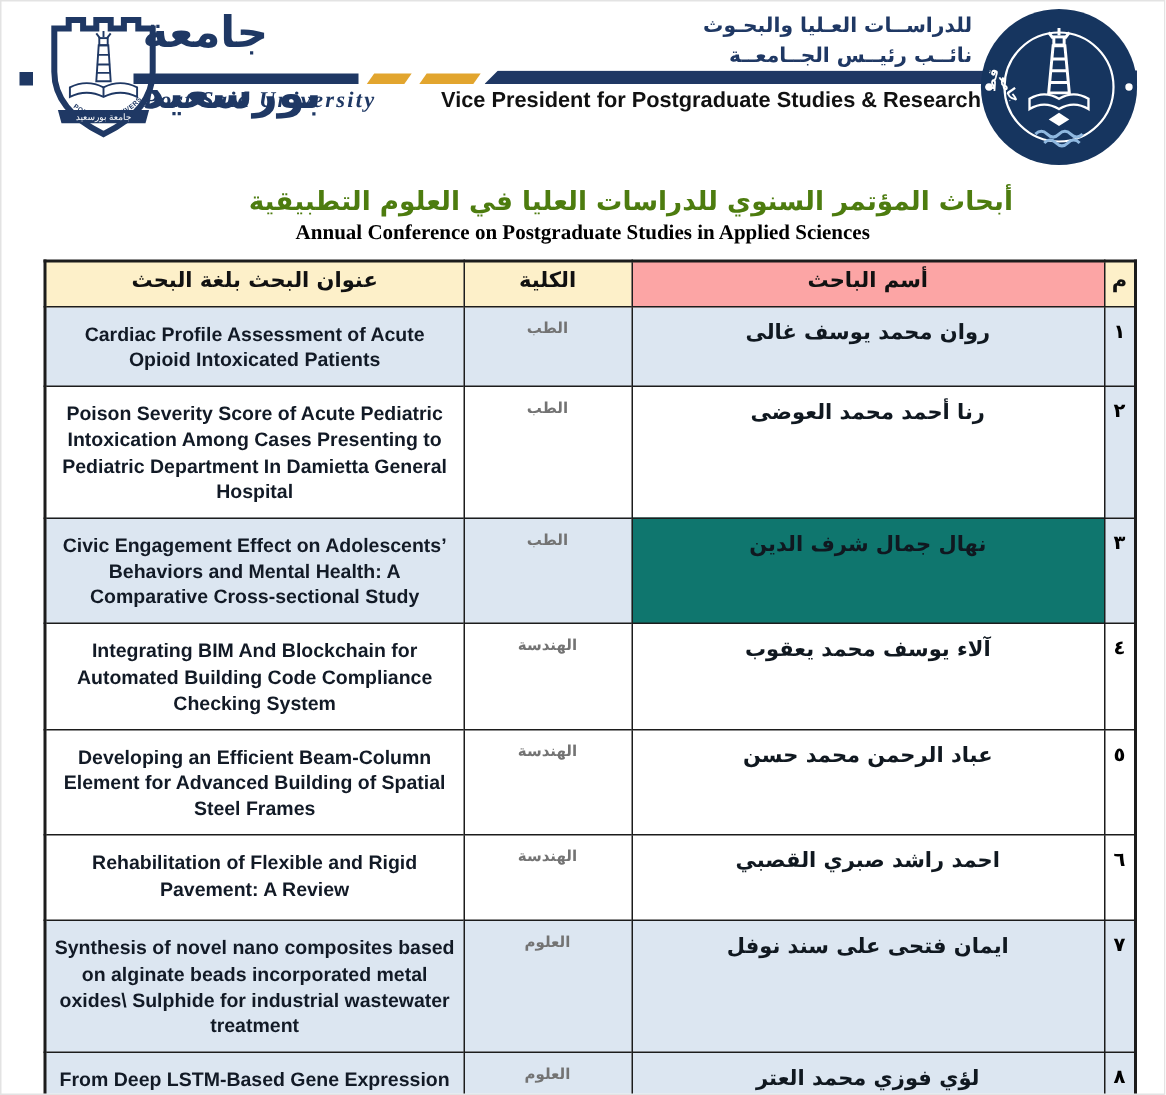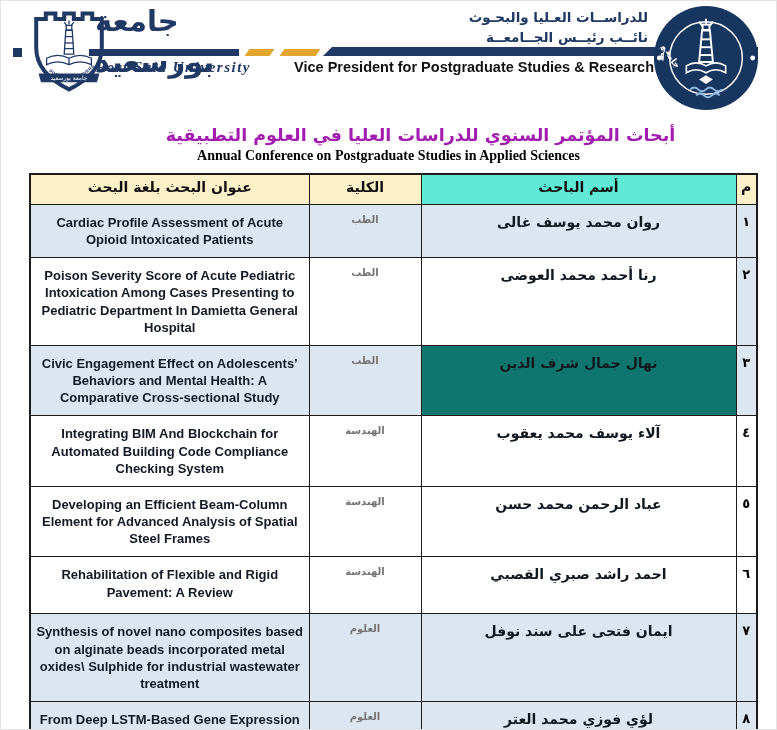--- a/index.html
+++ b/index.html
@@ -35,21 +35,21 @@
     font-family:"DejaVu Sans",sans-serif;
   }
   .office-en{
     position:absolute;right:122px;top:58px;color:#111111;
     font-size:14.5px;font-weight:bold;white-space:nowrap;margin-left:32px;
   }
   .sector-logo{position:absolute;left:650px;top:2px;width:110px;height:110px;z-index:2;}
   
   .doc-title{margin-top:20px;text-align:center;}
   .title-ar{
-    direction:rtl;padding-left:64px;color:#a21caf;font-weight:bold;font-size:17.5px;
+    direction:rtl;padding-left:64px;color:#4d7c0f;font-weight:bold;font-size:17.5px;
     font-family:"DejaVu Sans",sans-serif;
   }
   .title-en{
     margin-top:3px;color:#000;font-weight:bold;font-size:14px;
     font-family:"Liberation Serif","DejaVu Serif",serif;
   }
   
   table.conf{
     border-collapse:collapse;margin:9px 0 0 28px;width:727px;
     border:2px solid #1c1c1c;table-layout:fixed;
@@ -167,21 +167,21 @@
   <table class="conf" dir="rtl">
     <colgroup>
       <col style="width:21px">
         <col style="width:315px">
         <col style="width:112px">
         <col style="width:279px">
     </colgroup>
     <thead>
       <tr>
         <th style="background: rgb(253, 240, 201);">م</th>
-        <th style="background: #5eead4;">أسم الباحث</th>
+        <th style="background: #fca5a5;">أسم الباحث</th>
         <th style="background: rgb(253, 240, 201);">الكلية</th>
         <th style="background: rgb(253, 240, 201);">عنوان البحث بلغة البحث</th>
       </tr>
     </thead>
     <tbody id="tbl-body">
         <tr>
           <td class="c-num" style="background: rgb(220, 230, 241);">١</td>
           <td class="c-res" style="background: rgb(220, 230, 241);">روان محمد يوسف غالى</td>
           <td class="c-col" style="background: rgb(220, 230, 241);">الطب</td>
           <td class="c-title" dir="ltr" style="background: rgb(220, 230, 241);">Cardiac Profile Assessment of Acute Opioid Intoxicated Patients</td>
@@ -201,21 +201,21 @@
         <tr>
           <td class="c-num">٤</td>
           <td class="c-res">آلاء يوسف محمد يعقوب</td>
           <td class="c-col">الهندسة</td>
           <td class="c-title" dir="ltr">Integrating BIM And Blockchain for Automated Building Code Compliance Checking System</td>
         </tr>
         <tr>
           <td class="c-num">٥</td>
           <td class="c-res">عباد الرحمن محمد حسن</td>
           <td class="c-col">الهندسة</td>
-          <td class="c-title" dir="ltr">Developing an Efficient Beam-Column Element for Advanced Analysis of Spatial Steel Frames</td>
+          <td class="c-title" dir="ltr">Developing an Efficient Beam-Column Element for Advanced Building of Spatial Steel Frames</td>
         </tr>
         <tr>
           <td class="c-num">٦</td>
           <td class="c-res">احمد راشد صبري القصبي</td>
           <td class="c-col">الهندسة</td>
           <td class="c-title" dir="ltr">Rehabilitation of Flexible and Rigid Pavement: A Review</td>
         </tr>
         <tr>
           <td class="c-num" style="background: rgb(220, 230, 241);">٧</td>
           <td class="c-res" style="background: rgb(220, 230, 241);">ايمان فتحى على سند نوفل</td>

